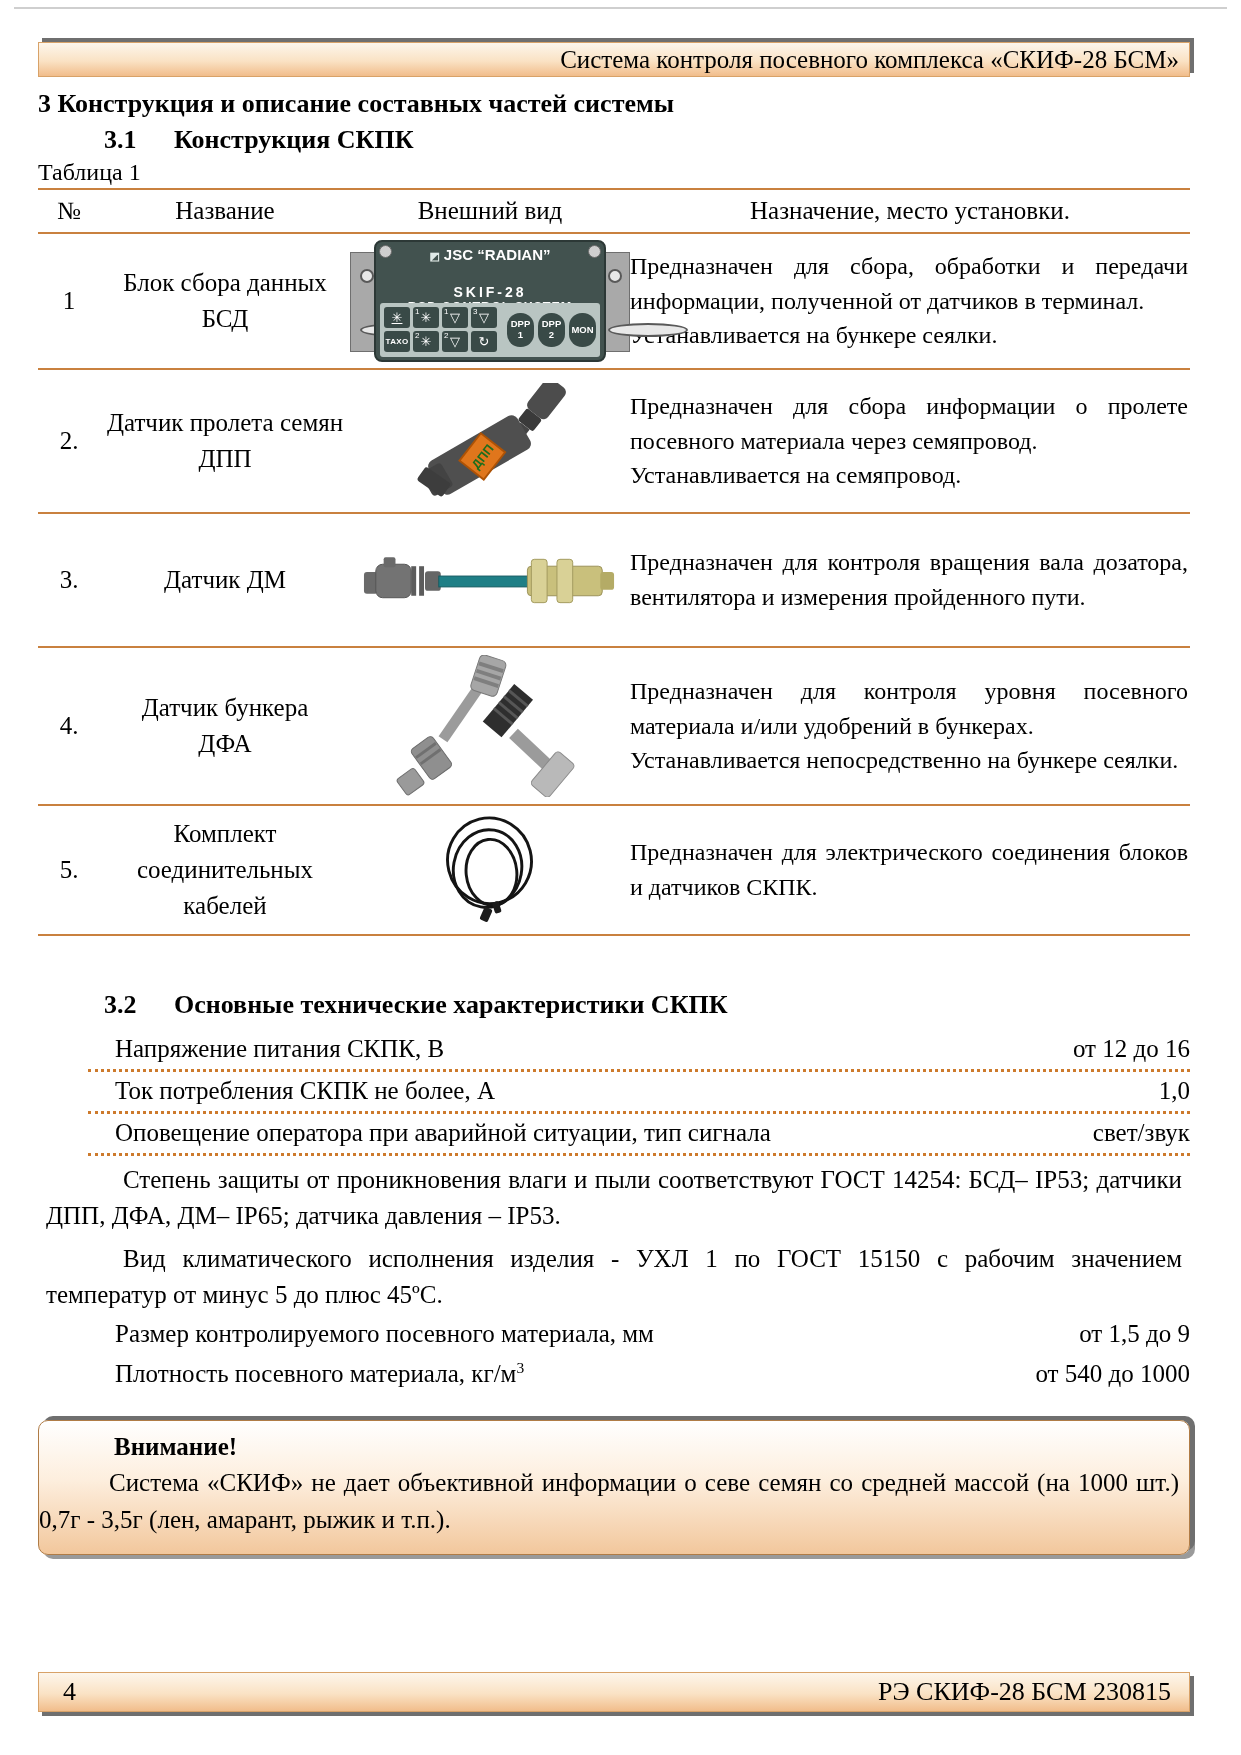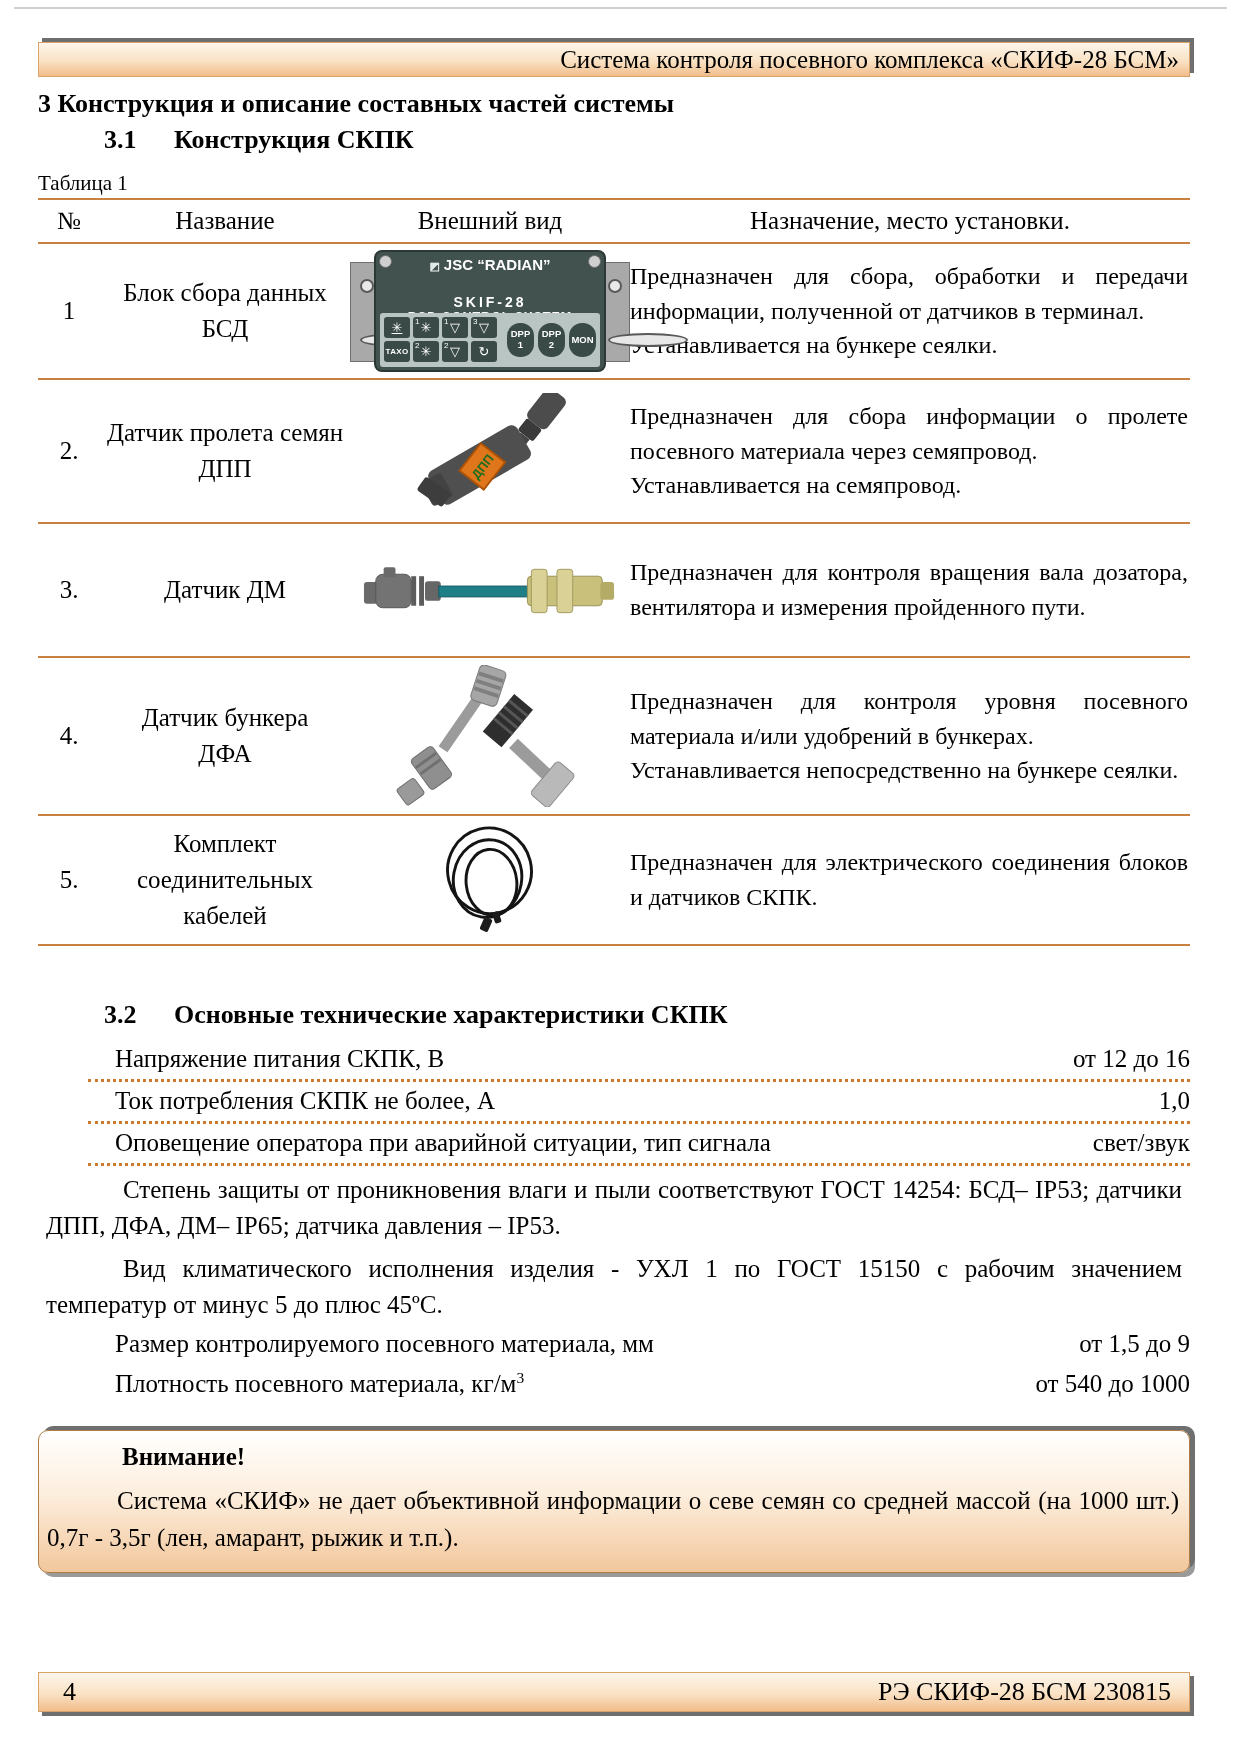--- a/index.html
+++ b/index.html
@@ -16,21 +16,21 @@
   .footer-bar{position:absolute;bottom:43px;left:38px;right:51px;height:38px;
               display:flex;align-items:center;font-size:26px;padding:0 18px 0 24px;
               box-shadow:4px 4px 0 #6f6f6f;}
   .footer-bar .doc-code{margin-left:auto;}
 
   
   h1{font-size:26px;margin:12px 0 2px;font-weight:bold;}
   .h2{font-size:26px;font-weight:bold;margin:6px 0 2px;padding-left:66px;}
   .h2 .hnum{display:inline-block;min-width:70px;}
   .h2.s32{margin:54px 0 10px;}
-  .tcaption{font-size:21px;margin:16px 0 2px;}
+  .tcaption{font-size:24px;margin:4px 0 2px;}
 
   
   .ptable{border-top:2px solid #c9813f;}
   .trow{display:grid;grid-template-columns:62px 250px 280px 1fr;
         border-bottom:2px solid #c9813f;align-items:center;padding:5px 0;}
   .trow.thead{font-size:25px;padding:7px 0;}
   .thead>div{text-align:center;}
   .c-num{text-align:center;font-size:25px;}
   .c-name{text-align:center;font-size:25px;line-height:1.45;white-space:pre-line;}
   .c-img{display:flex;justify-content:center;align-items:center;}
@@ -43,23 +43,23 @@
   .spec.dotted{border-bottom:3px dotted #cd7a2c;}
   .spec .slabel{flex:1;padding-left:27px;}
   .spec .svalue{white-space:nowrap;}
   .para{font-size:25px;line-height:1.45;text-align:justify;text-indent:77px;margin:6px 8px 2px;}
   sup.u3{font-size:62%;vertical-align:super;}
 
   
   .warnbox{margin-top:26px;border:1px solid #b07c46;border-radius:10px;
            background:linear-gradient(180deg,#ffffff 0%,#fdeedd 45%,#f2c79c 100%);
            box-shadow:5px -4px 0 #6f6f6f,5px 4px 0 #9a9a9a;
-           padding:12px 10px 16px 8px;}
+           padding:12px 10px 16px 0;}
   .warn-title{font-weight:bold;font-size:25px;padding-left:75px;}
-  .warn-text{font-size:25px;line-height:1.45;text-align:justify;text-indent:70px;margin-top:12px;}
+  .warn-text{font-size:25px;line-height:1.45;text-align:justify;text-indent:70px;margin-top:4px;}
 
   
   .bsd{position:relative;width:284px;height:122px;font-family:"Liberation Sans",sans-serif;}
   .flange{position:absolute;top:12px;width:30px;height:98px;background:#a9a9a9;
           border:1px solid #6f6f6f;}
   .flange.fl{left:0;} .flange.fr{right:0;}
   .hole{position:absolute;left:9px;width:10px;height:10px;border-radius:50%;
         background:#e8e8e8;border:2px solid #595959;}
   .hole.h1{top:16px;} .hole.h2{top:64px;}
   .bsd-body{position:absolute;left:24px;right:24px;top:0;bottom:0;background:#42524f;

